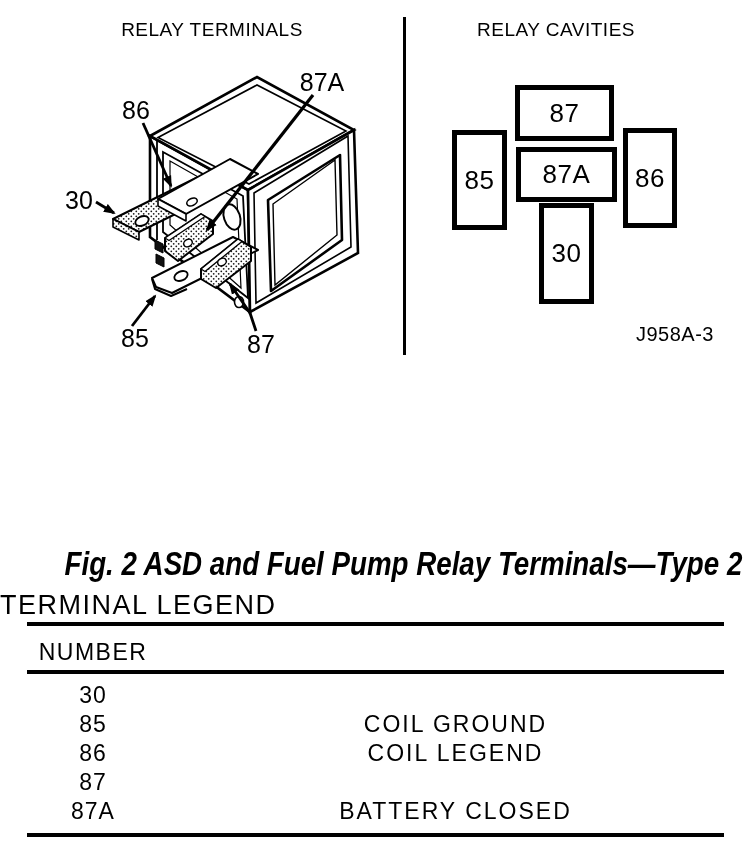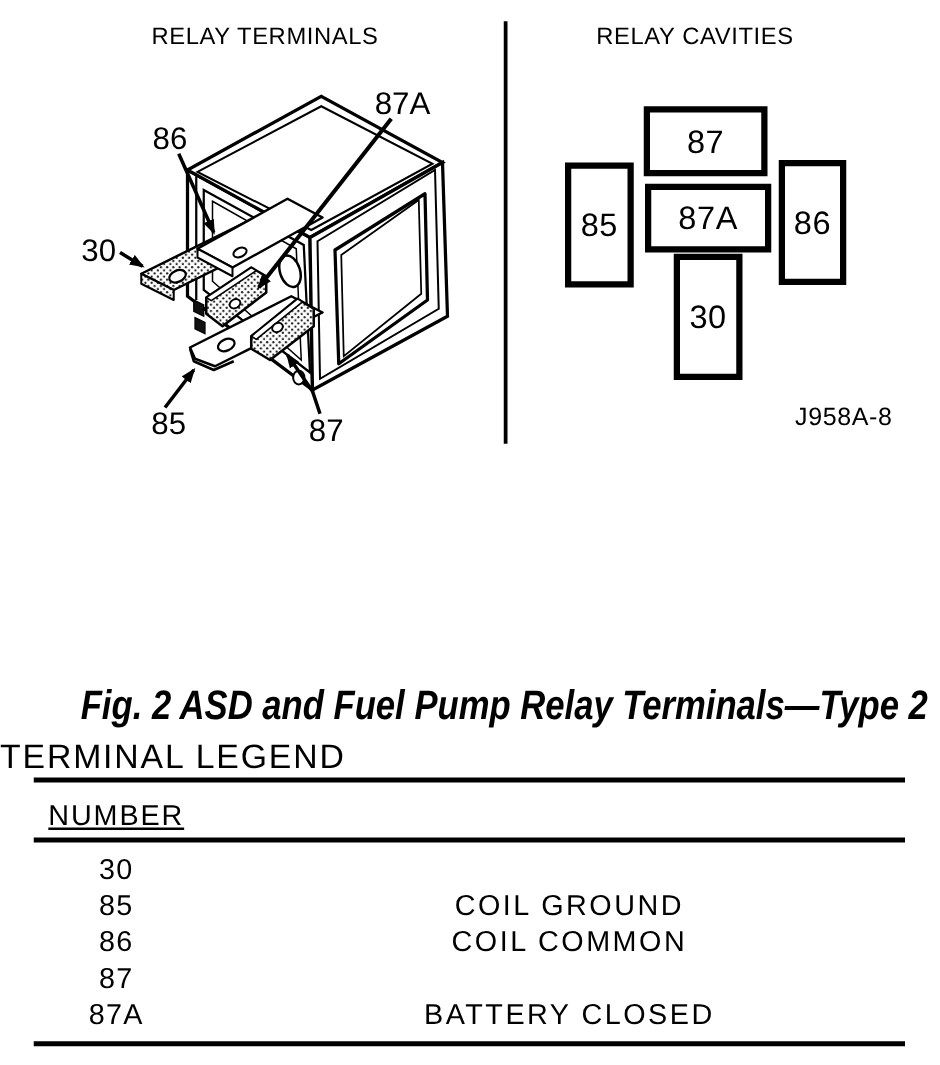--- a/index.html
+++ b/index.html
@@ -142,44 +142,44 @@
   </div>
   <div class="cavity" style="left:516px; top:147px; width:91px; height:45px;">
     <span>87A</span>
   </div>
   <div class="cavity" style="left:623px; top:128px; width:44px; height:90px;">
     <span>86</span>
   </div>
   <div class="cavity" style="left:539px; top:203px; width:45px; height:91px;">
     <span>30</span>
   </div>
-  <div class="figure-code">J958A-8</div>
+  <div class="figure-code">J958A-3</div>
 
   <div class="caption-wrap">
     <span class="caption">Fig. 2 ASD and Fuel Pump Relay Terminals—Type 2</span>
   </div>
   <div class="legend-title">TERMINAL LEGEND</div>
 
   <div class="legend-table">
     <div class="rule" style="top:0;"></div>
     <div class="lrow" style="top:18px;">
-      <div class="cell num" style="letter-spacing:1.5px;text-decoration:underline;">NUMBER</div>
+      <div class="cell num" style="letter-spacing:1.5px;">NUMBER</div>
     </div>
     <div class="rule" style="top:48px;"></div>
 
     <div class="lrow" style="top:61px;">
       <div class="cell num">30</div>
     </div>
     <div class="lrow" style="top:90px;">
       <div class="cell num">85</div>
       <div class="cell id">COIL GROUND</div>
     </div>
     <div class="lrow" style="top:119px;">
       <div class="cell num">86</div>
-      <div class="cell id">COIL COMMON</div>
+      <div class="cell id">COIL LEGEND</div>
     </div>
     <div class="lrow" style="top:148px;">
       <div class="cell num">87</div>
     </div>
     <div class="lrow" style="top:177px;">
       <div class="cell num">87A</div>
       <div class="cell id">BATTERY CLOSED</div>
     </div>
 
     <div class="rule" style="top:211px;"></div>

